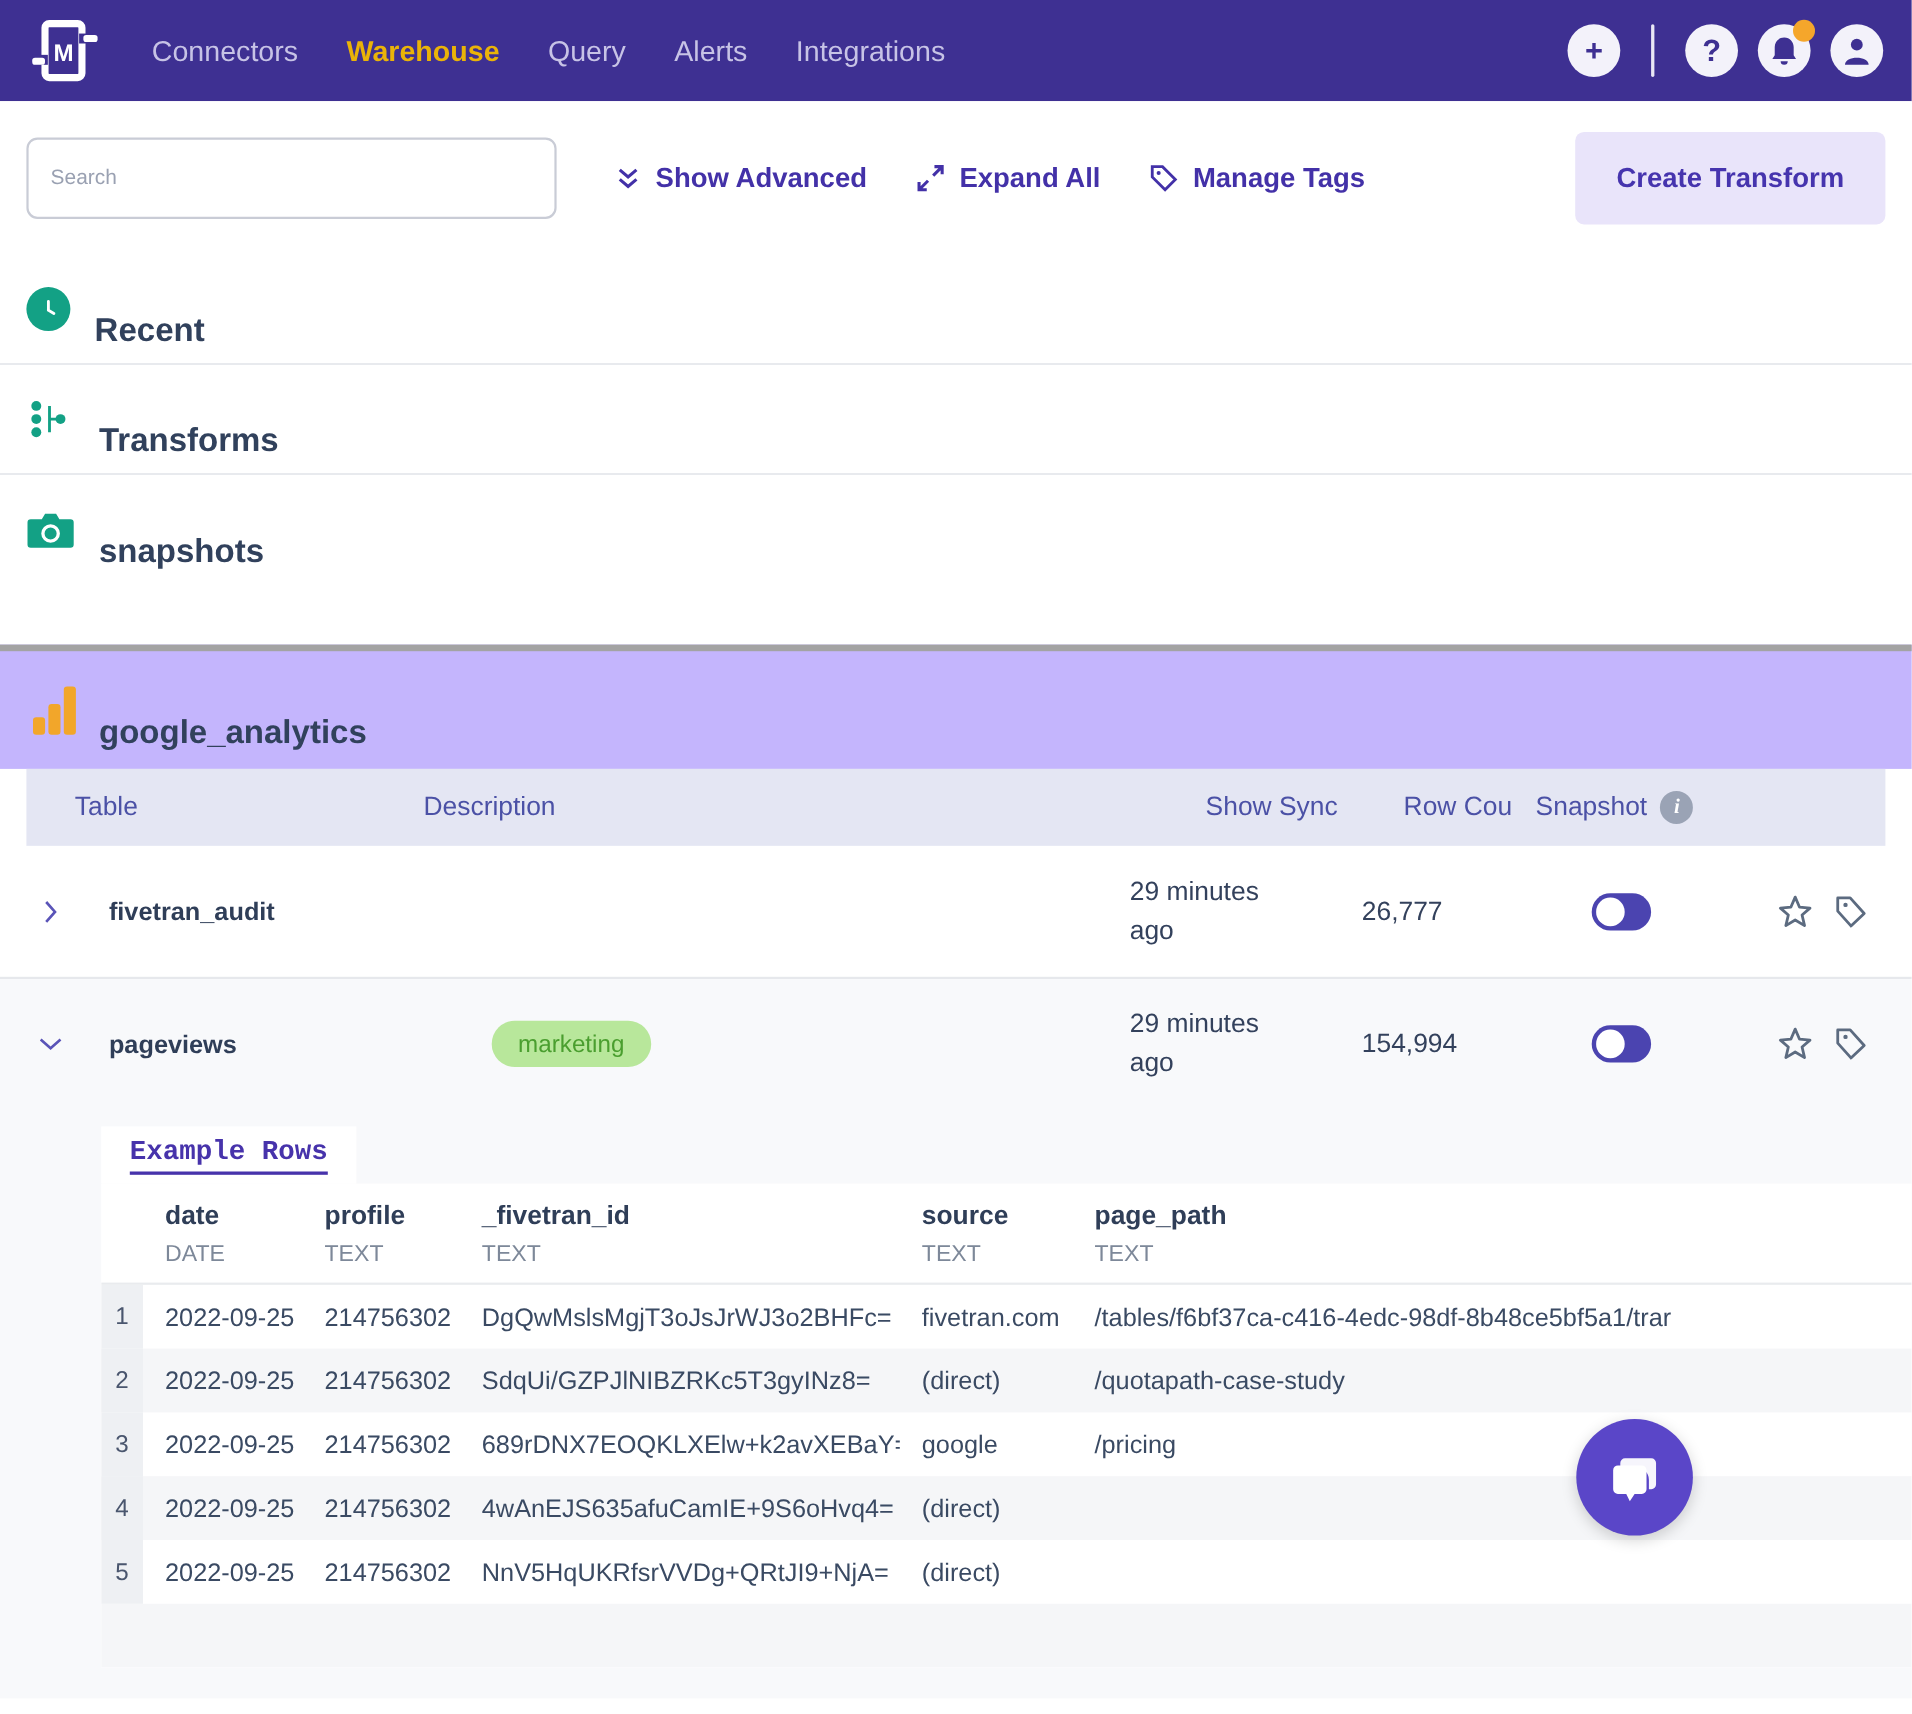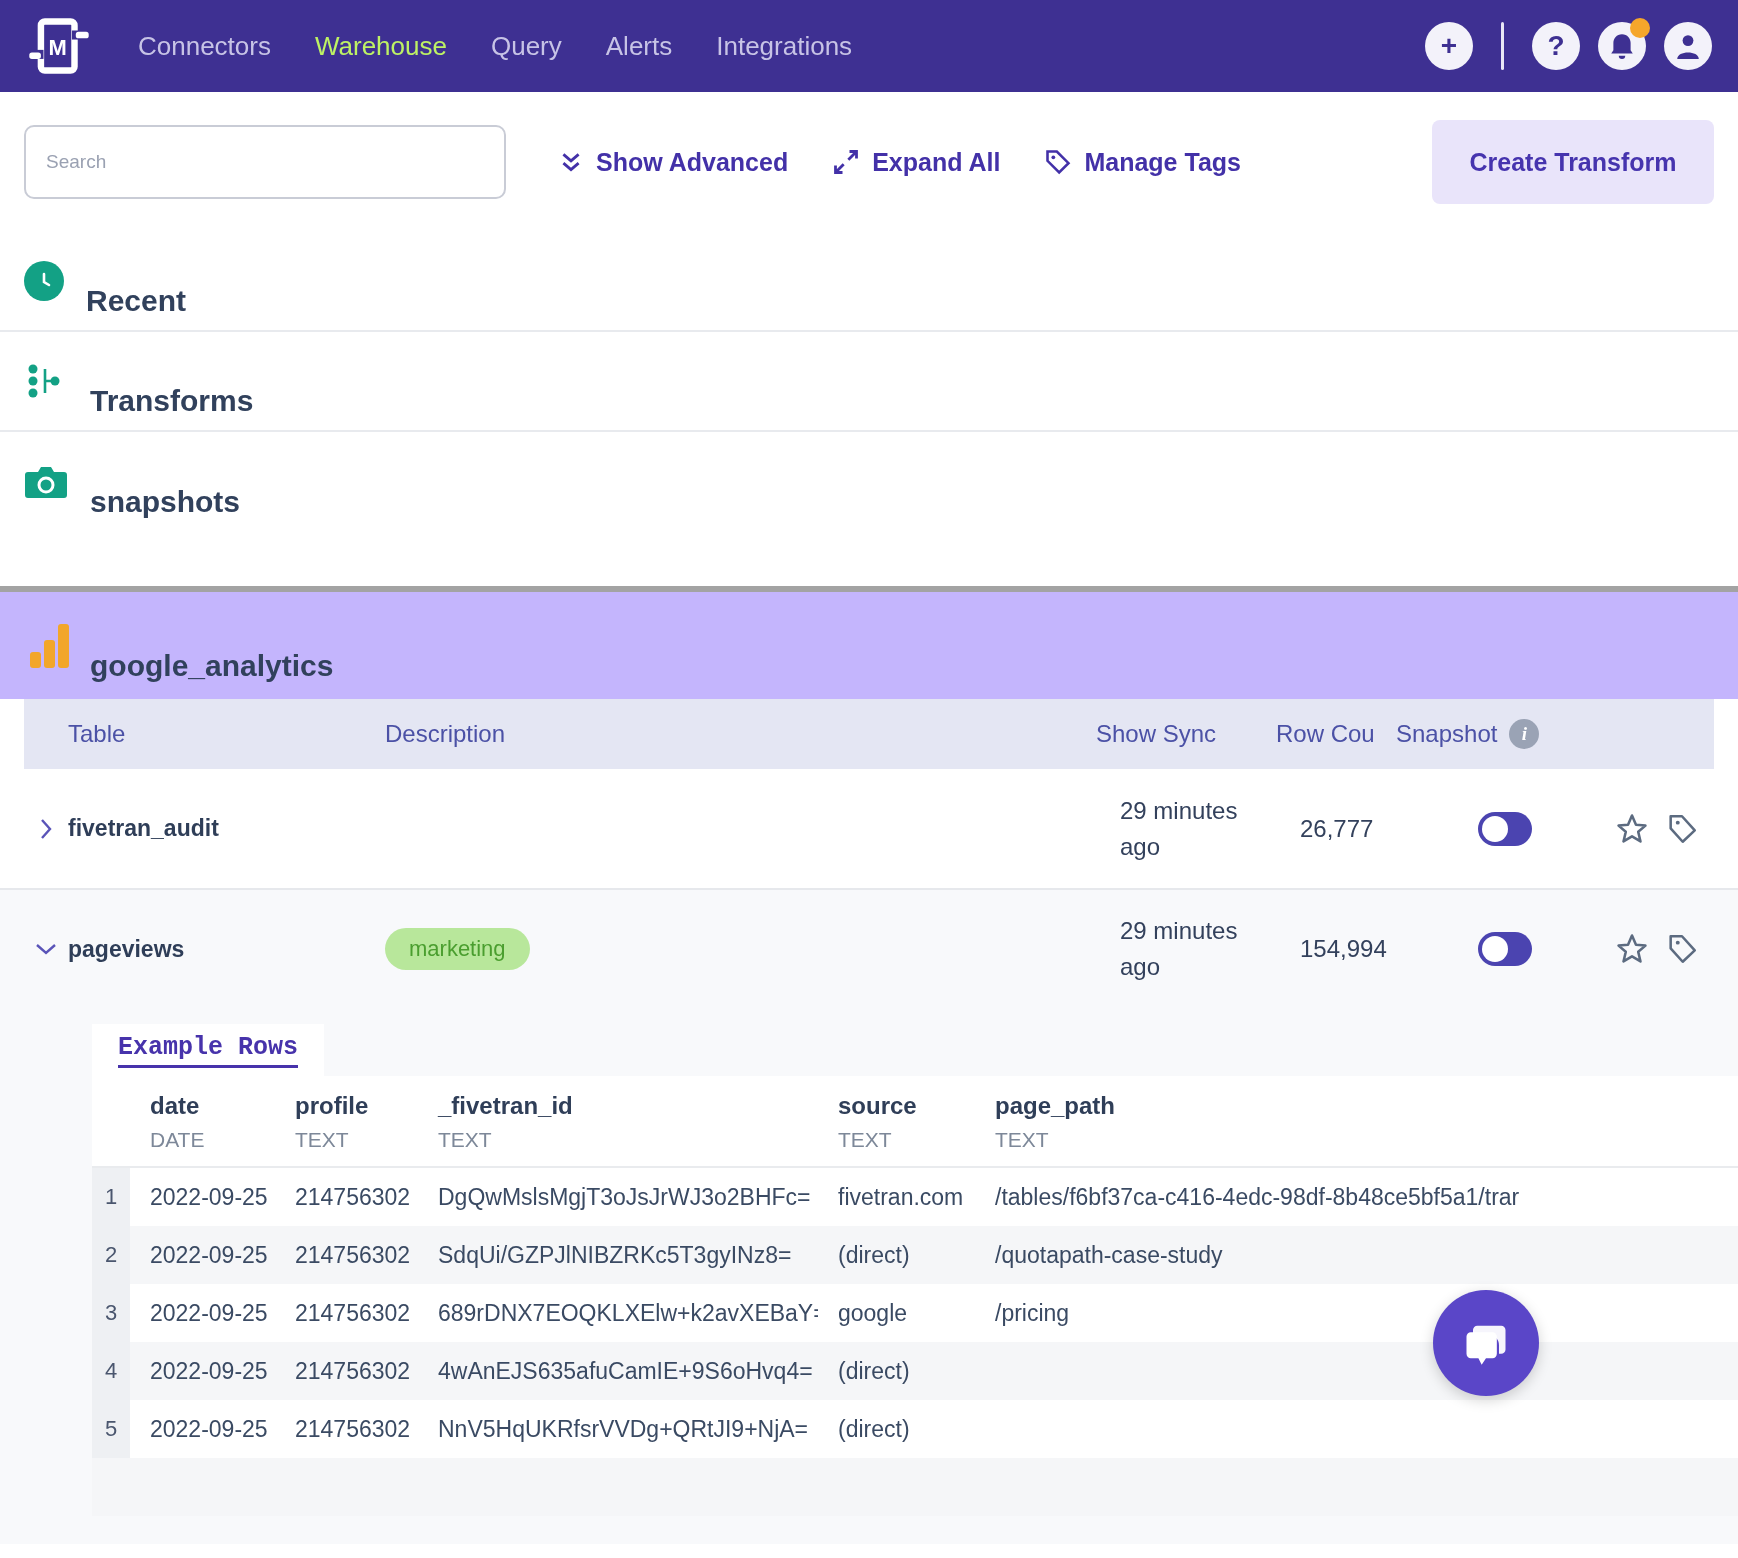--- a/index.html
+++ b/index.html
@@ -5,21 +5,21 @@
   * { margin:0; padding:0; box-sizing:border-box; }
   html,body { width:1738px; height:1558px; overflow:hidden; background:#fff;
               font-family:"Liberation Sans", sans-serif; }
   .page { position:relative; width:1738px; height:1558px; }
 
   
   .nav { height:92px; background:#3e3092; display:flex; align-items:center; padding:0 26px; }
   .logo { width:66px; height:66px; flex:0 0 auto; margin-right:46px; display:flex; align-items:center; }
   .nav-items { display:flex; align-items:center; gap:44px; }
   .nav-item { color:#c7c3e6; font-size:26px; cursor:pointer; }
-  .nav-item.active { color:#bef264; font-weight:400; }
+  .nav-item.active { color:#eab308; font-weight:700; }
   .nav-right { margin-left:auto; display:flex; align-items:center; gap:18px; }
   .circle-btn { width:48px; height:48px; border-radius:50%; background:#f3f2fa; color:#3e3092;
                 display:flex; align-items:center; justify-content:center; font-size:28px;
                 font-weight:700; position:relative; cursor:pointer; }
   .nav-divider { width:3px; height:48px; background:#e9e7f5; margin:0 10px; border-radius:2px; }
   .badge-dot { position:absolute; top:-4px; right:-4px; width:20px; height:20px;
                border-radius:50%; background:#f5a62b; }
 
   
   .toolbar { height:140px; display:flex; align-items:center; padding:0 24px; background:#fff; }
@@ -53,21 +53,21 @@
   .tbl-header { height:70px; margin:0 24px; background:#e4e6f3; display:flex; align-items:center;
                 color:#4b51a6; font-size:24px; font-weight:500; }
   .col-chevron { width:44px; flex:0 0 auto; display:flex; align-items:center; justify-content:center; }
   .col-name { width:293px; flex:0 0 auto; }
   .col-desc { flex:1 1 auto; padding-left:24px; display:flex; align-items:center; min-width:0; }
   .col-sync { width:180px; flex:0 0 auto; padding-right:44px; line-height:36px; }
   .col-count { width:120px; flex:0 0 auto; white-space:nowrap; overflow:hidden; }
   .col-snap { width:170px; flex:0 0 auto; display:flex; align-items:center; }
   .col-actions { width:148px; flex:0 0 auto; display:flex; align-items:center; gap:16px; padding-left:25px; }
 
-  .tbl-row { display:flex; align-items:center; padding-left:24px; font-size:24px; color:#33415c; }
+  .tbl-row { display:flex; align-items:center; padding-left:24px; font-size:24px; color:#33415c;gap:31px; }
   .row-fivetran { height:121px; background:#fff; border-bottom:2px solid #e6e8ec; }
   .tbl-row .t-name { font-weight:700; font-size:23px; color:#2f3e58; }
 
   .expanded-area { background:#f8f9fb; padding-bottom:28px; }
   .row-pageviews { height:118px; }
 
   .pill { background:#b8e79b; color:#4a9e2f; font-size:22px; padding:8px 24px; border-radius:22px; }
 
   .toggle { width:54px; height:34px; border-radius:17px; background:#4b44b0; position:relative;
             margin-left:58px; cursor:pointer; }

